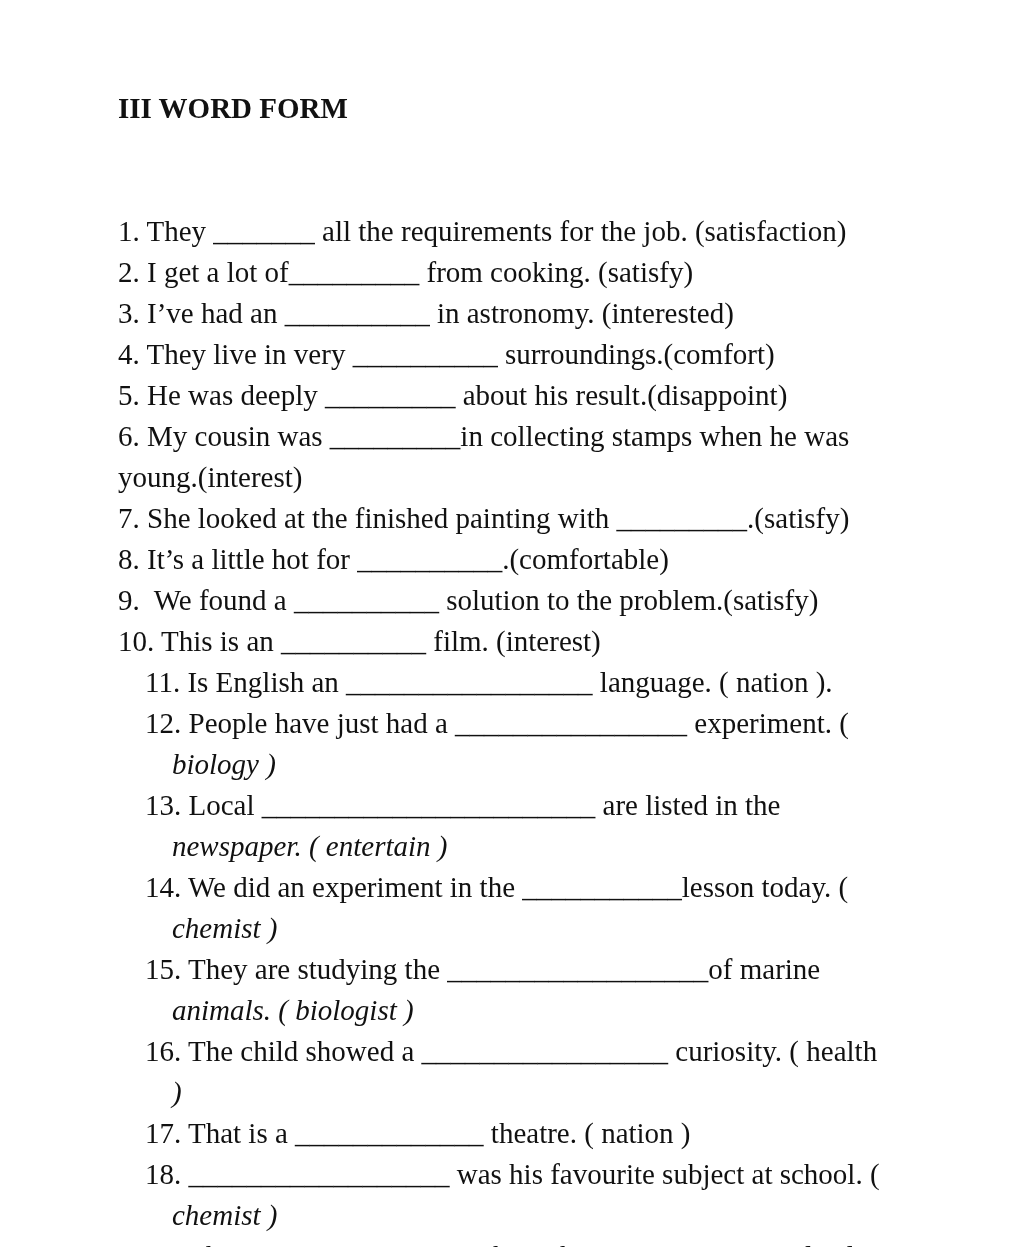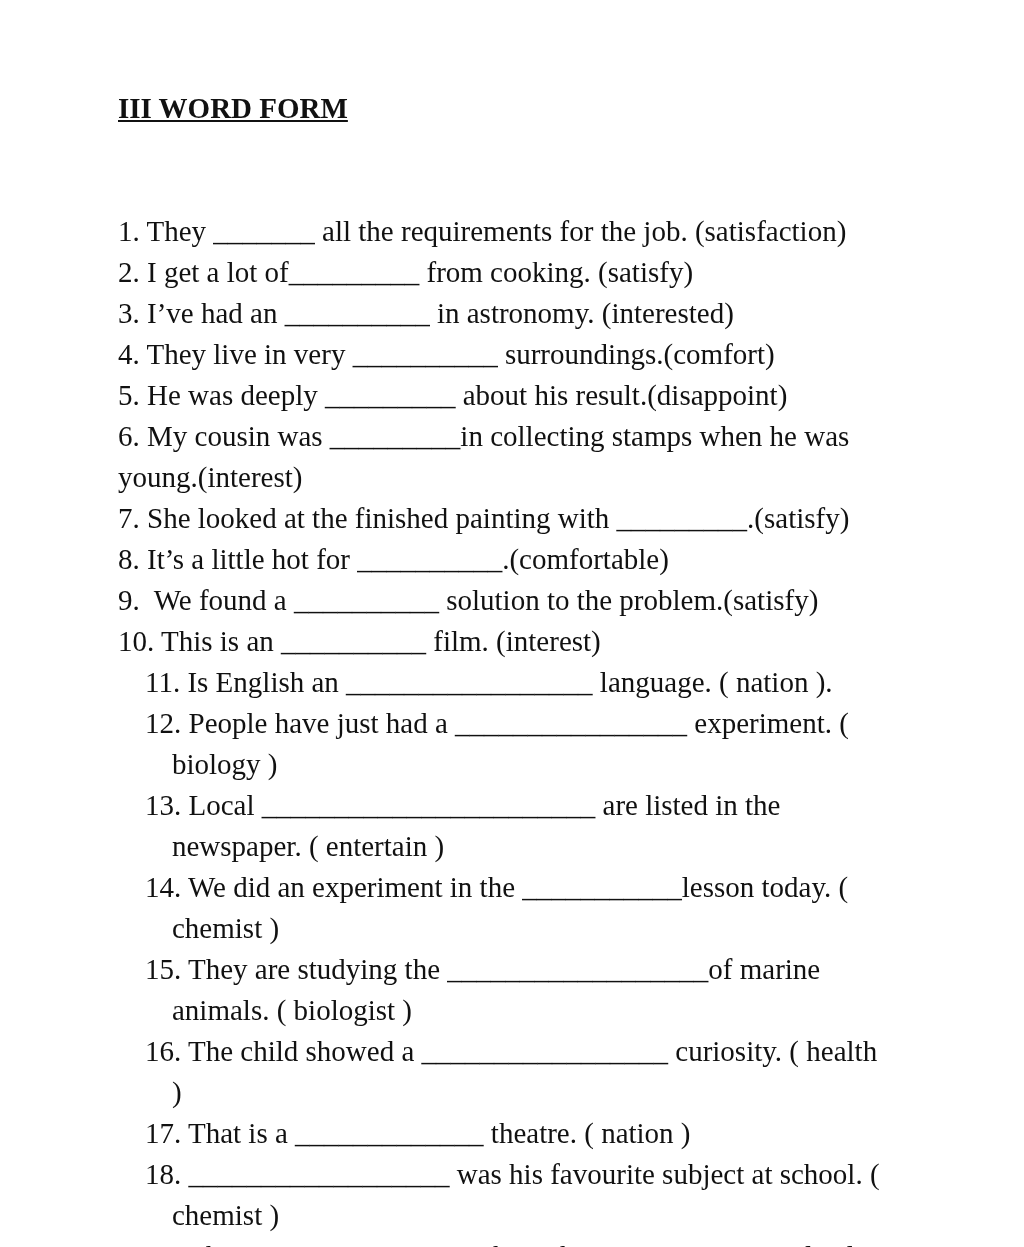--- a/index.html
+++ b/index.html
@@ -15,26 +15,25 @@
     color: #111111;
   }
   .page {
     padding: 6px 0 0 118px;
     font-size: 29px;
     line-height: 41px;
     white-space: pre;
   }
   .title {
     font-weight: bold;
-    text-decoration: underline;
   }
   .line { }
   .line.i0 { padding-left: 0; }
   .line.i1 { padding-left: 27px; font-family: Liberation Serif, serif; }
-  .line.i2 { padding-left: 54px; }
+  .line.i2 { padding-left: 54px; font-style: italic; }
 </style>
 </head>
 <body>
 
 <div class="page">
   <div class="title">III WORD FORM</div>
   <div id="lines"><div class="line i0">1. They _______ all the requirements for the job. (satisfaction)</div><div class="line i0">2. I get a lot of_________ from cooking. (satisfy)</div><div class="line i0">3. I’ve had an __________ in astronomy. (interested)</div><div class="line i0">4. They live in very __________ surroundings.(comfort)</div><div class="line i0">5. He was deeply _________ about his result.(disappoint)</div><div class="line i0">6. My cousin was _________in collecting stamps when he was</div><div class="line i0">young.(interest)</div><div class="line i0">7. She looked at the finished painting with _________.(satisfy)</div><div class="line i0">8. It’s a little hot for __________.(comfortable)</div><div class="line i0">9.  We found a __________ solution to the problem.(satisfy)</div><div class="line i0">10. This is an __________ film. (interest)</div><div class="line i1">11. Is English an _________________ language. ( nation ).</div><div class="line i1">12. People have just had a ________________ experiment. (</div><div class="line i2">biology )</div><div class="line i1">13. Local _______________________ are listed in the</div><div class="line i2">newspaper. ( entertain )</div><div class="line i1">14. We did an experiment in the ___________lesson today. (</div><div class="line i2">chemist )</div><div class="line i1">15. They are studying the __________________of marine</div><div class="line i2">animals. ( biologist )</div><div class="line i1">16. The child showed a _________________ curiosity. ( health</div><div class="line i2">)</div><div class="line i1">17. That is a _____________ theatre. ( nation )</div><div class="line i1">18. __________________ was his favourite subject at school. (</div><div class="line i2">chemist )</div><div class="line i1">19. The government worries about the ______________ lately.</div></div>
 </div>
 
 </body></html>

